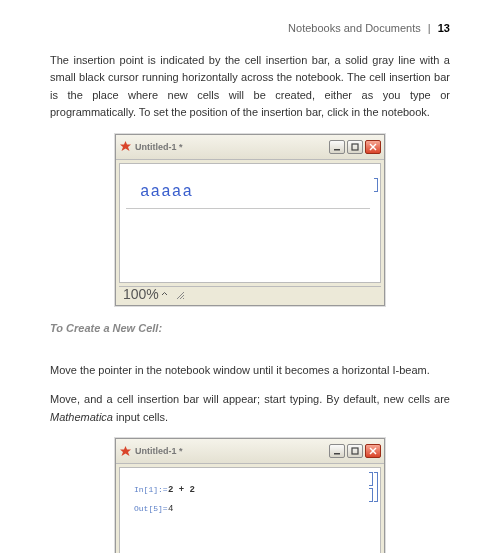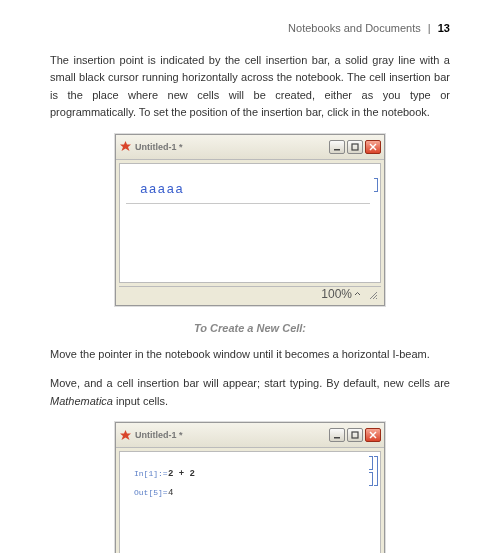--- a/index.html
+++ b/index.html
@@ -26,22 +26,21 @@
       color: #333;
       text-align: justify;
       margin-bottom: 12px;
     }
     .section-heading {
       font-size: 11px;
       font-weight: bold;
       font-style: italic;
       color: #888;
       margin-top: 10px;
-      margin-bottom: 8px;
-      text-align: center;
+      margin-bottom: 24px;
     }
     .italic { font-style: italic; }
 
     
     .notebook-window {
       width: 270px;
       margin: 8px auto 14px auto;
       border: 1px solid #999;
       background: #ece9d8;
       box-shadow: 0 0 0 1px #ddd;
@@ -91,21 +90,21 @@
       overflow: hidden;
     }
     .nb1-body { height: 120px; }
     .nb2-body { height: 104px; }
 
     .insertion-bar-demo {
       margin-top: 16px;
       margin-left: 20px;
       color: #3a5fcd;
       font-family: "Courier New", monospace;
-      font-size: 13px;
+      font-size: 16px;
       letter-spacing: 1px;
     }
     .insertion-line {
       height: 1px;
       background: #c8c8c8;
       margin: 2px 10px 0 6px;
       position: relative;
     }
 
     .cell-row {
@@ -135,23 +134,22 @@
     .cb1 { height: 30px; }
     .cb1a { height: 14px; }
     .cb1b { height: 14px; margin-top: 2px; }
 
     .statusbar {
       height: 16px;
       background: #ece9d8;
       border-top: 1px solid #bbb;
       display: flex;
       align-items: center;
-      justify-content: flex-end;
       padding: 0 4px;
-      font-size: 12px;
+      font-size: 14px;
       color: #555;
       gap: 6px;
       margin: 0 3px 3px 3px;
     }
     .zoom-box {
       display: flex;
       align-items: center;
       gap: 2px;
     }
     .resize-grip {

